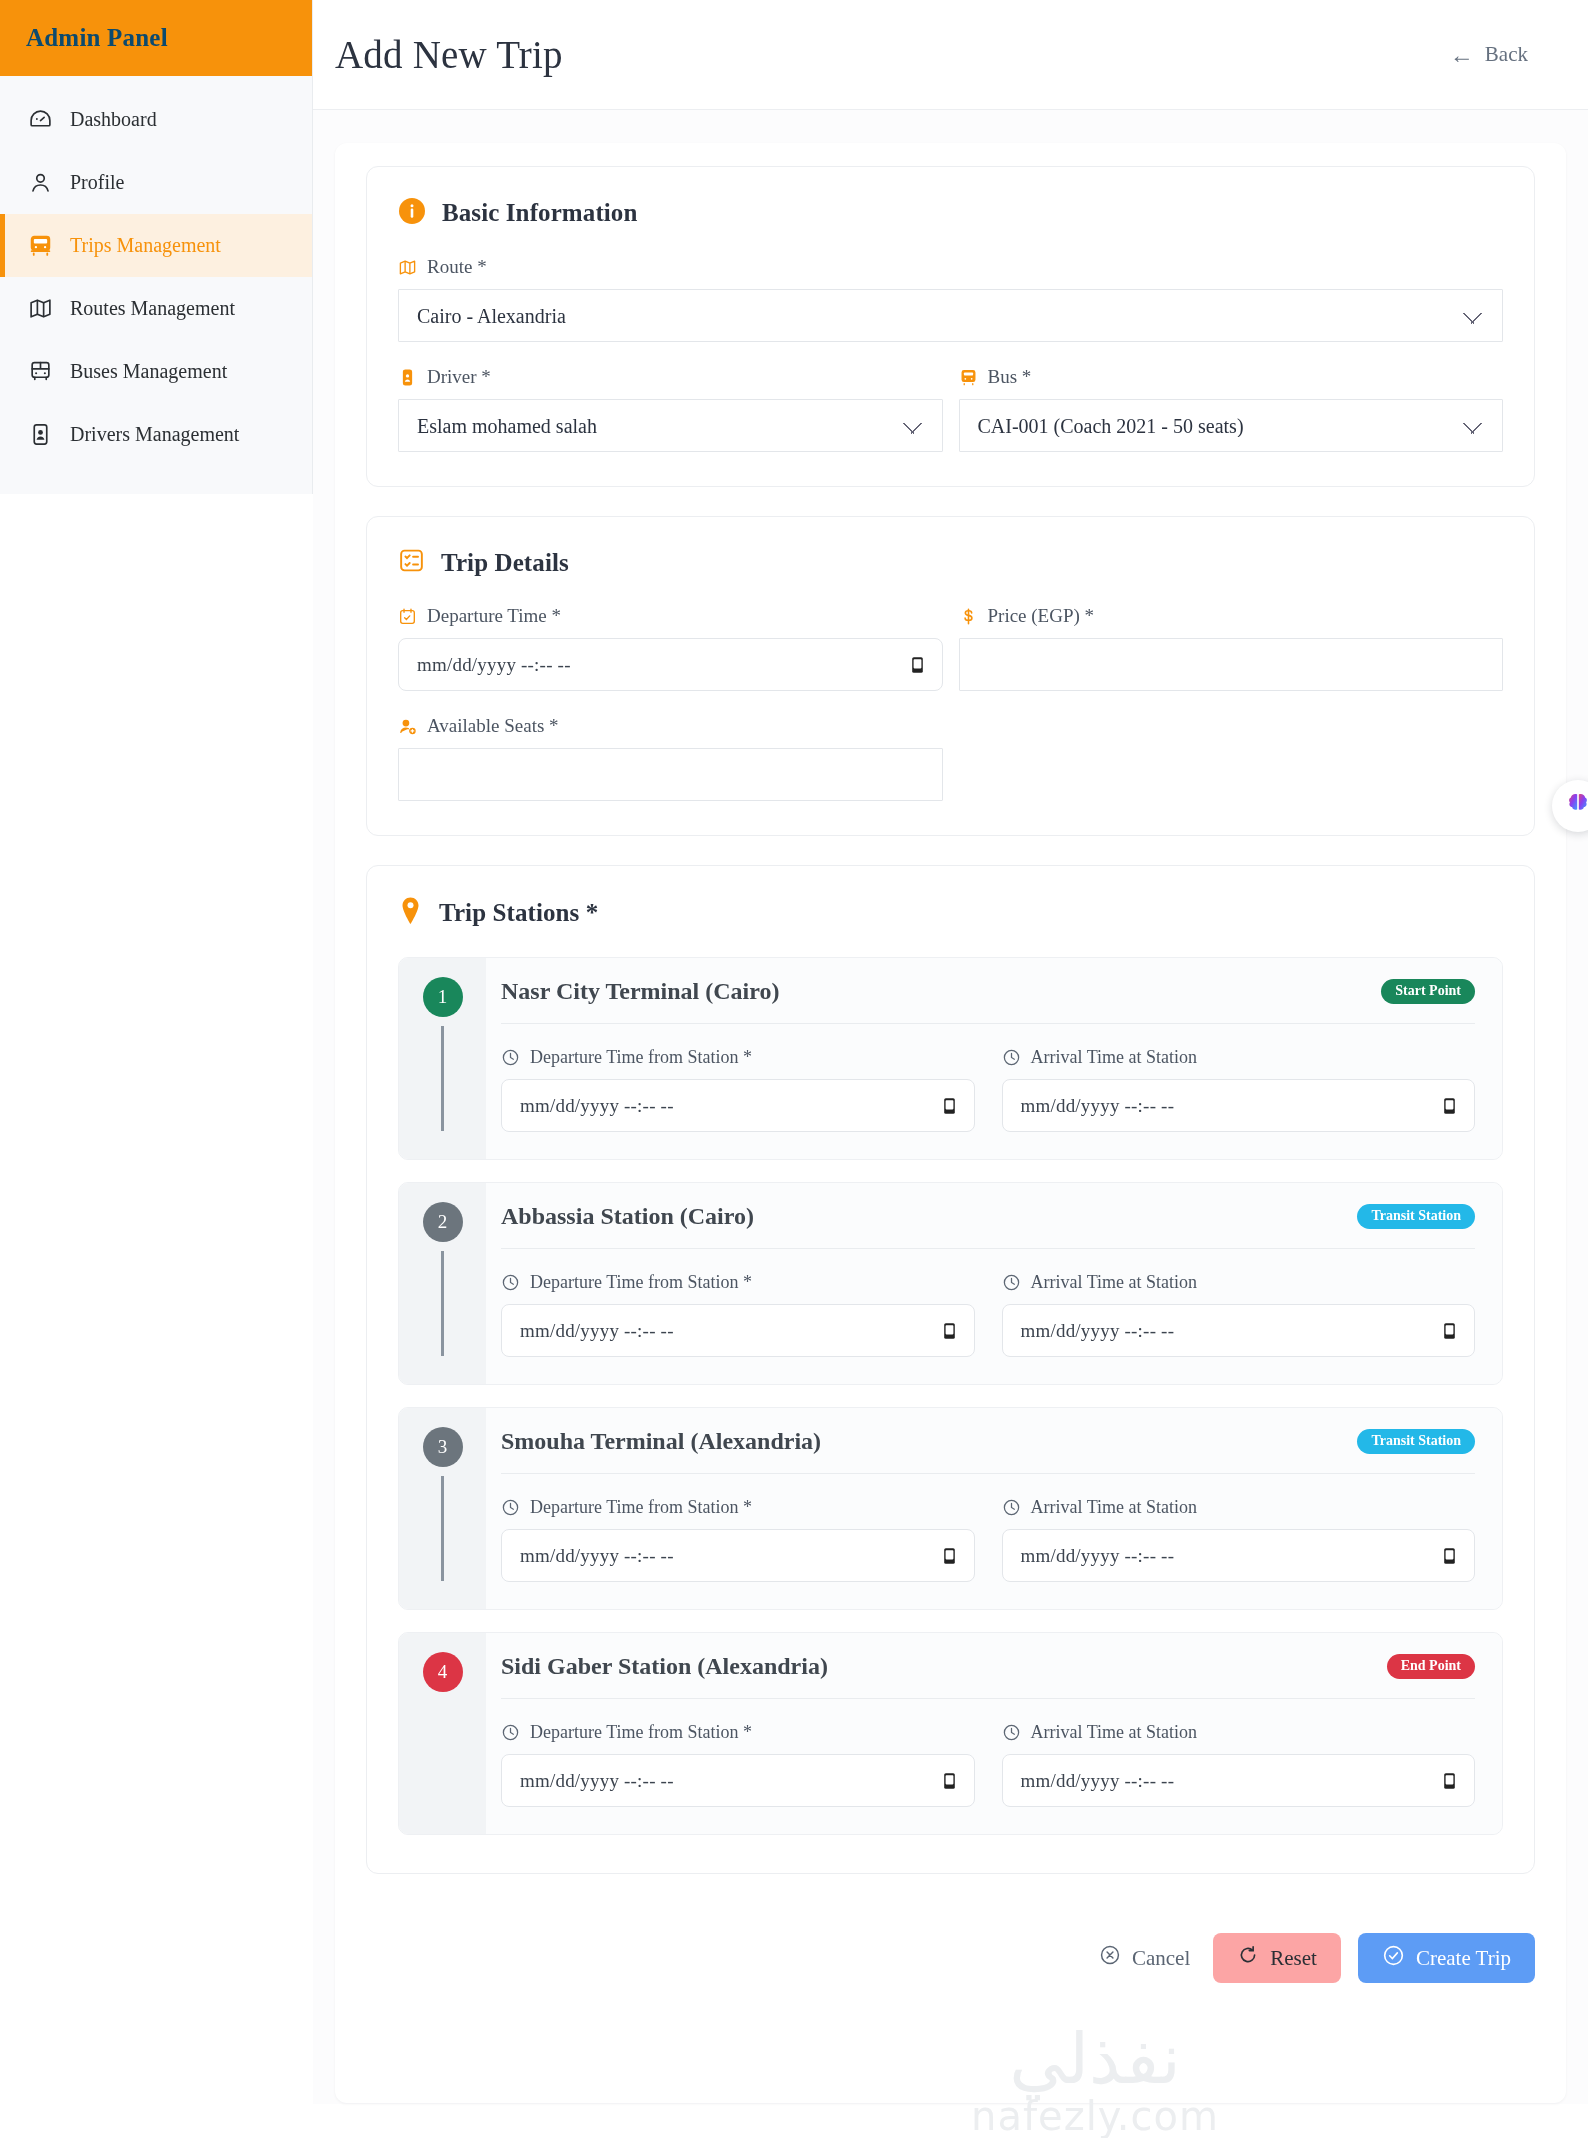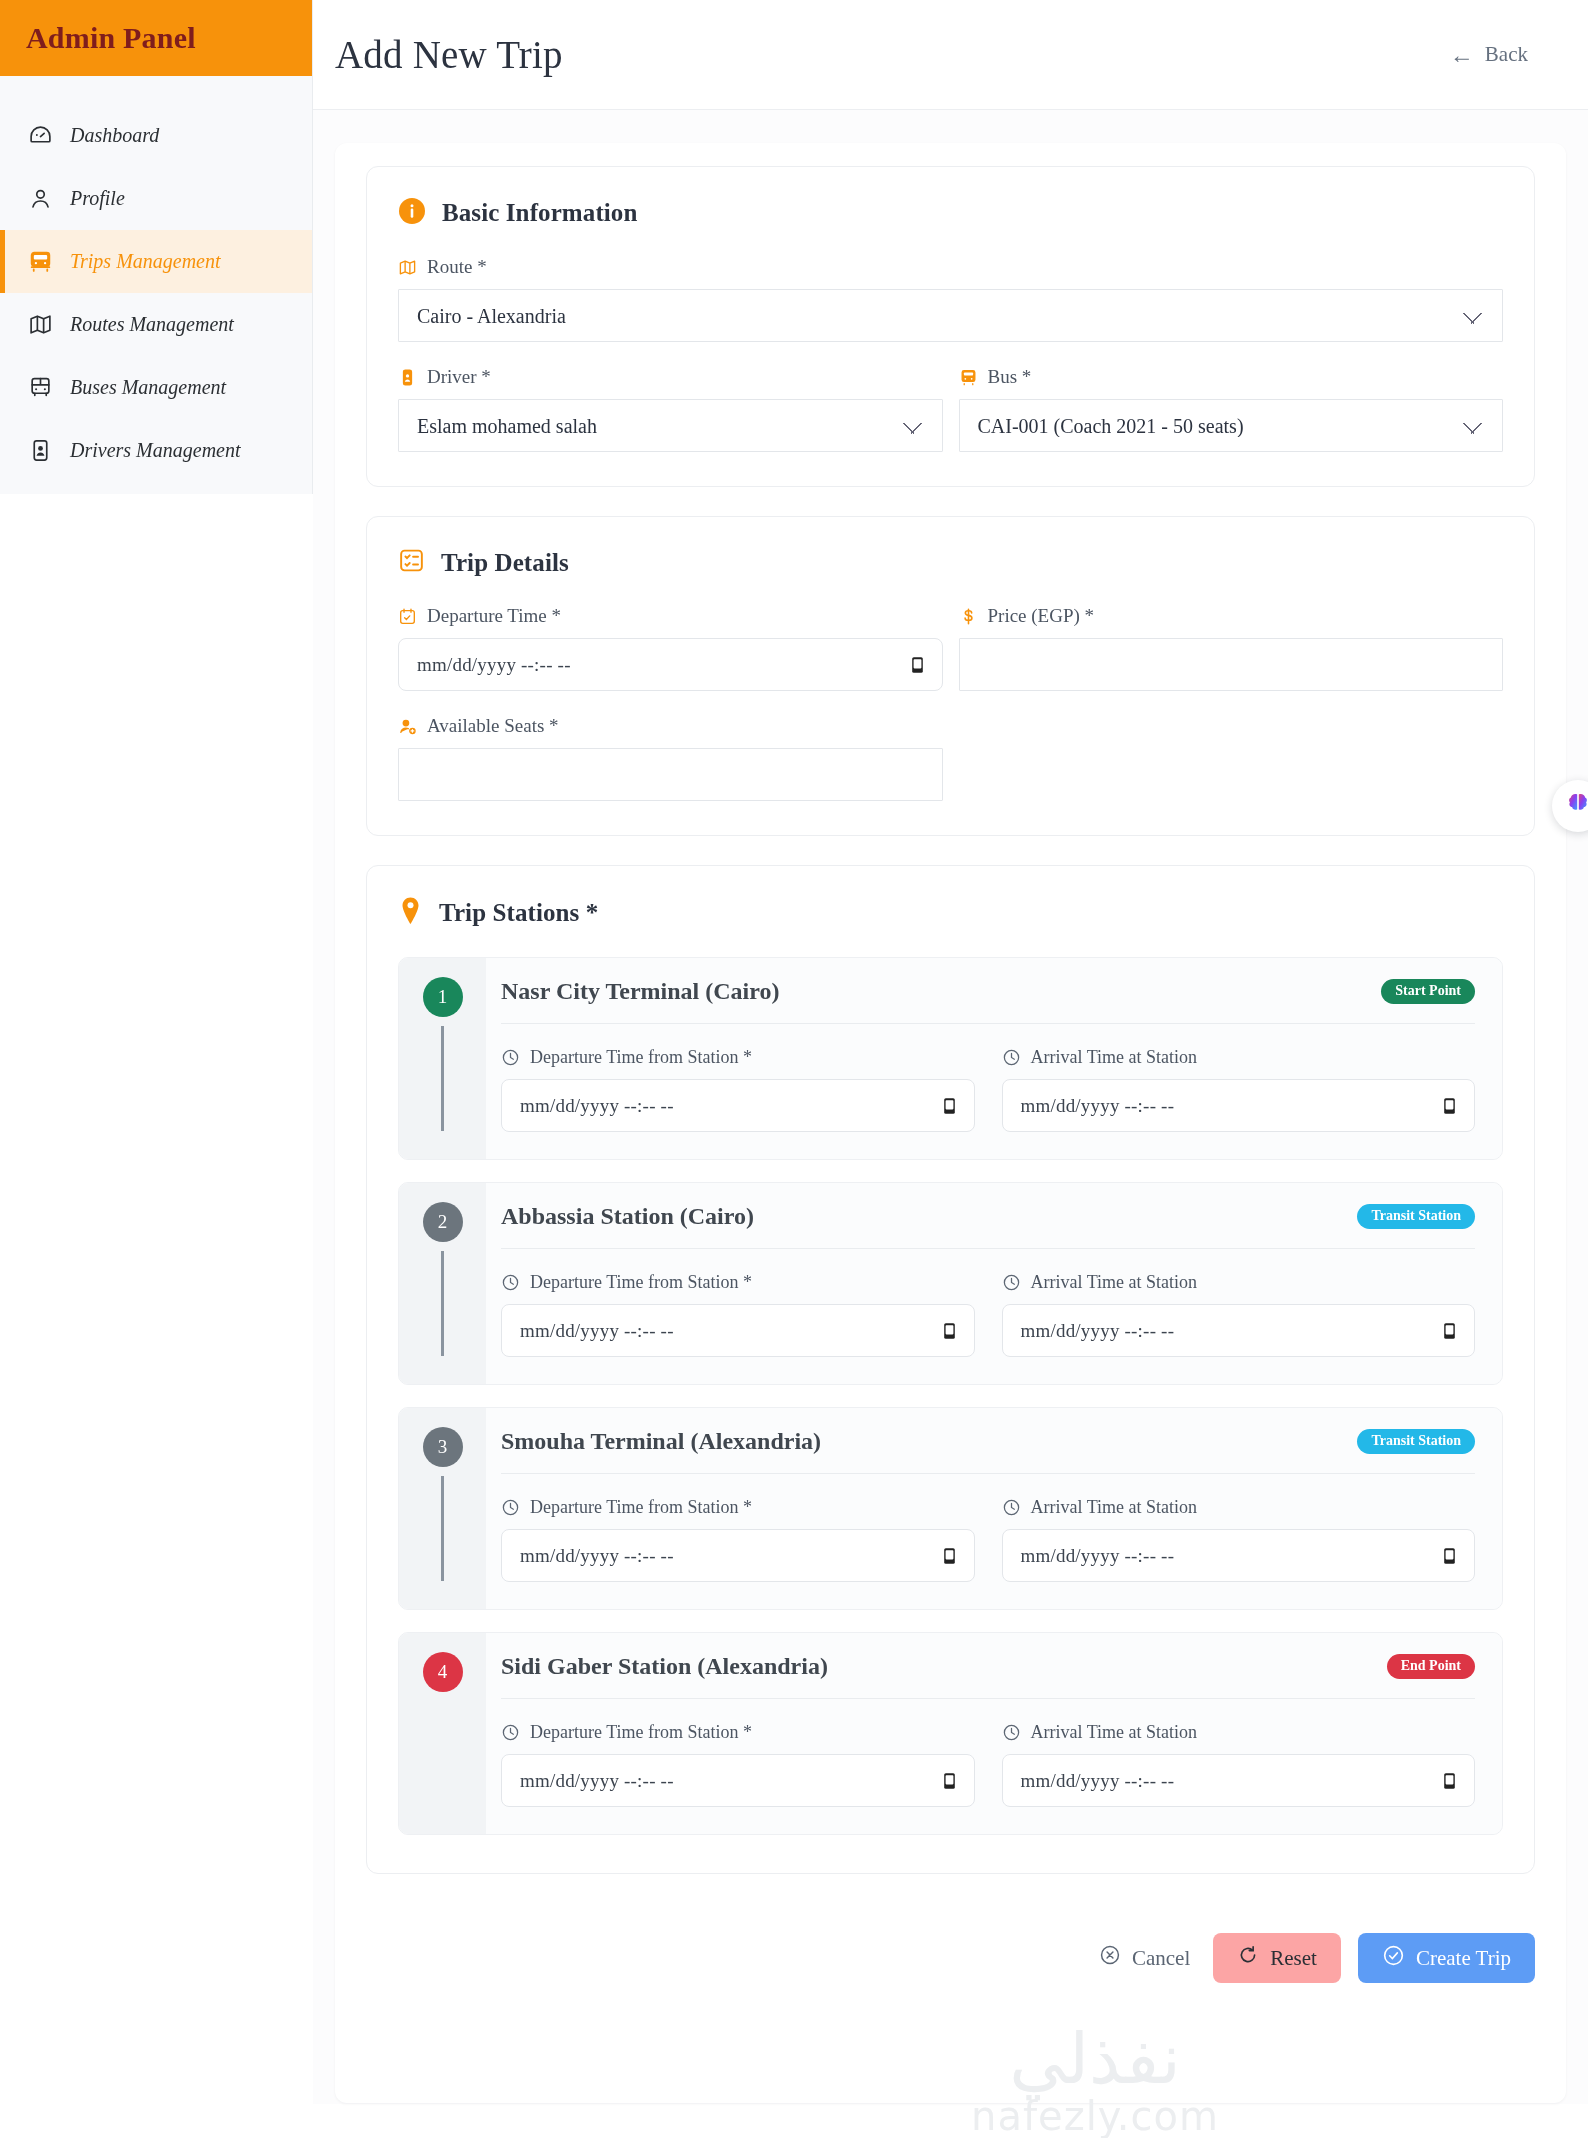--- a/index.html
+++ b/index.html
@@ -30,25 +30,25 @@
   .sidebar-header {
     background: #f7920b;
     height: 76px;
     display: flex;
     align-items: center;
     padding-left: 26px;
   }
   .sidebar-title {
     font-family: "Liberation Serif", serif;
     font-weight: bold;
-    font-size: 30px;
-    color: #7f1d1d;
+    font-size: 25px;
+    color: #0c4a6e;
     letter-spacing: .2px;
   }
-  .nav { padding-top: 28px; font-style: italic; }
+  .nav { padding-top: 12px; }
   .nav-item {
     display: flex;
     align-items: center;
     gap: 17px;
     height: 63px;
     padding-left: 28px;
     color: #2b2f33;
     font-size: 20px;
     font-family: "Liberation Serif", serif;
     cursor: pointer;

